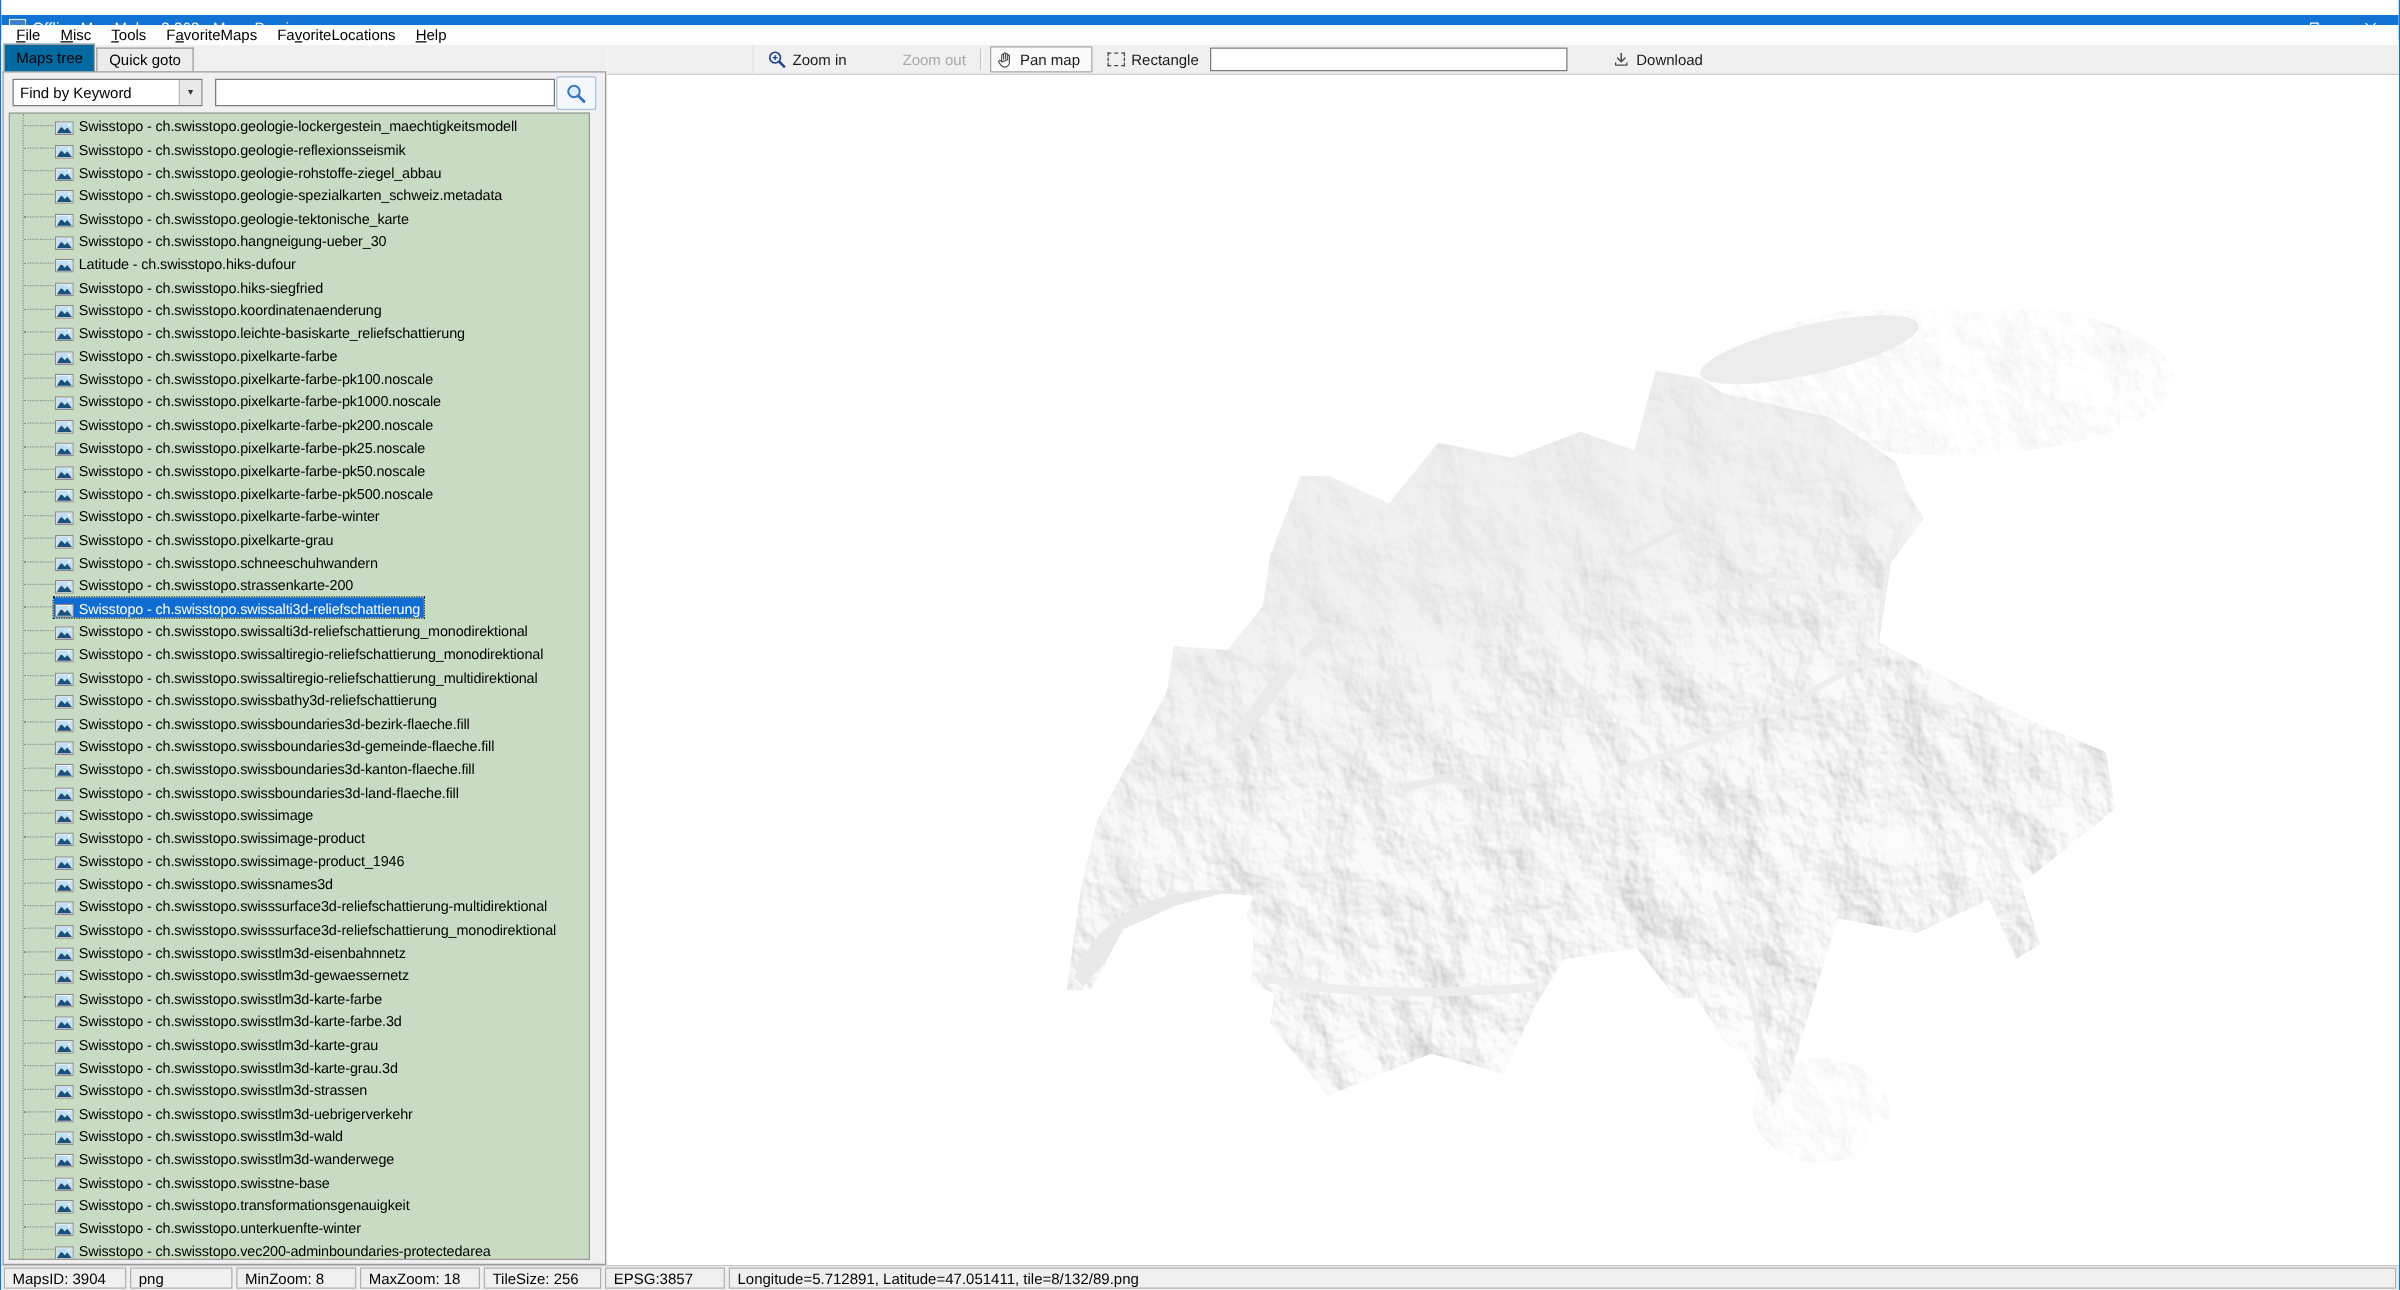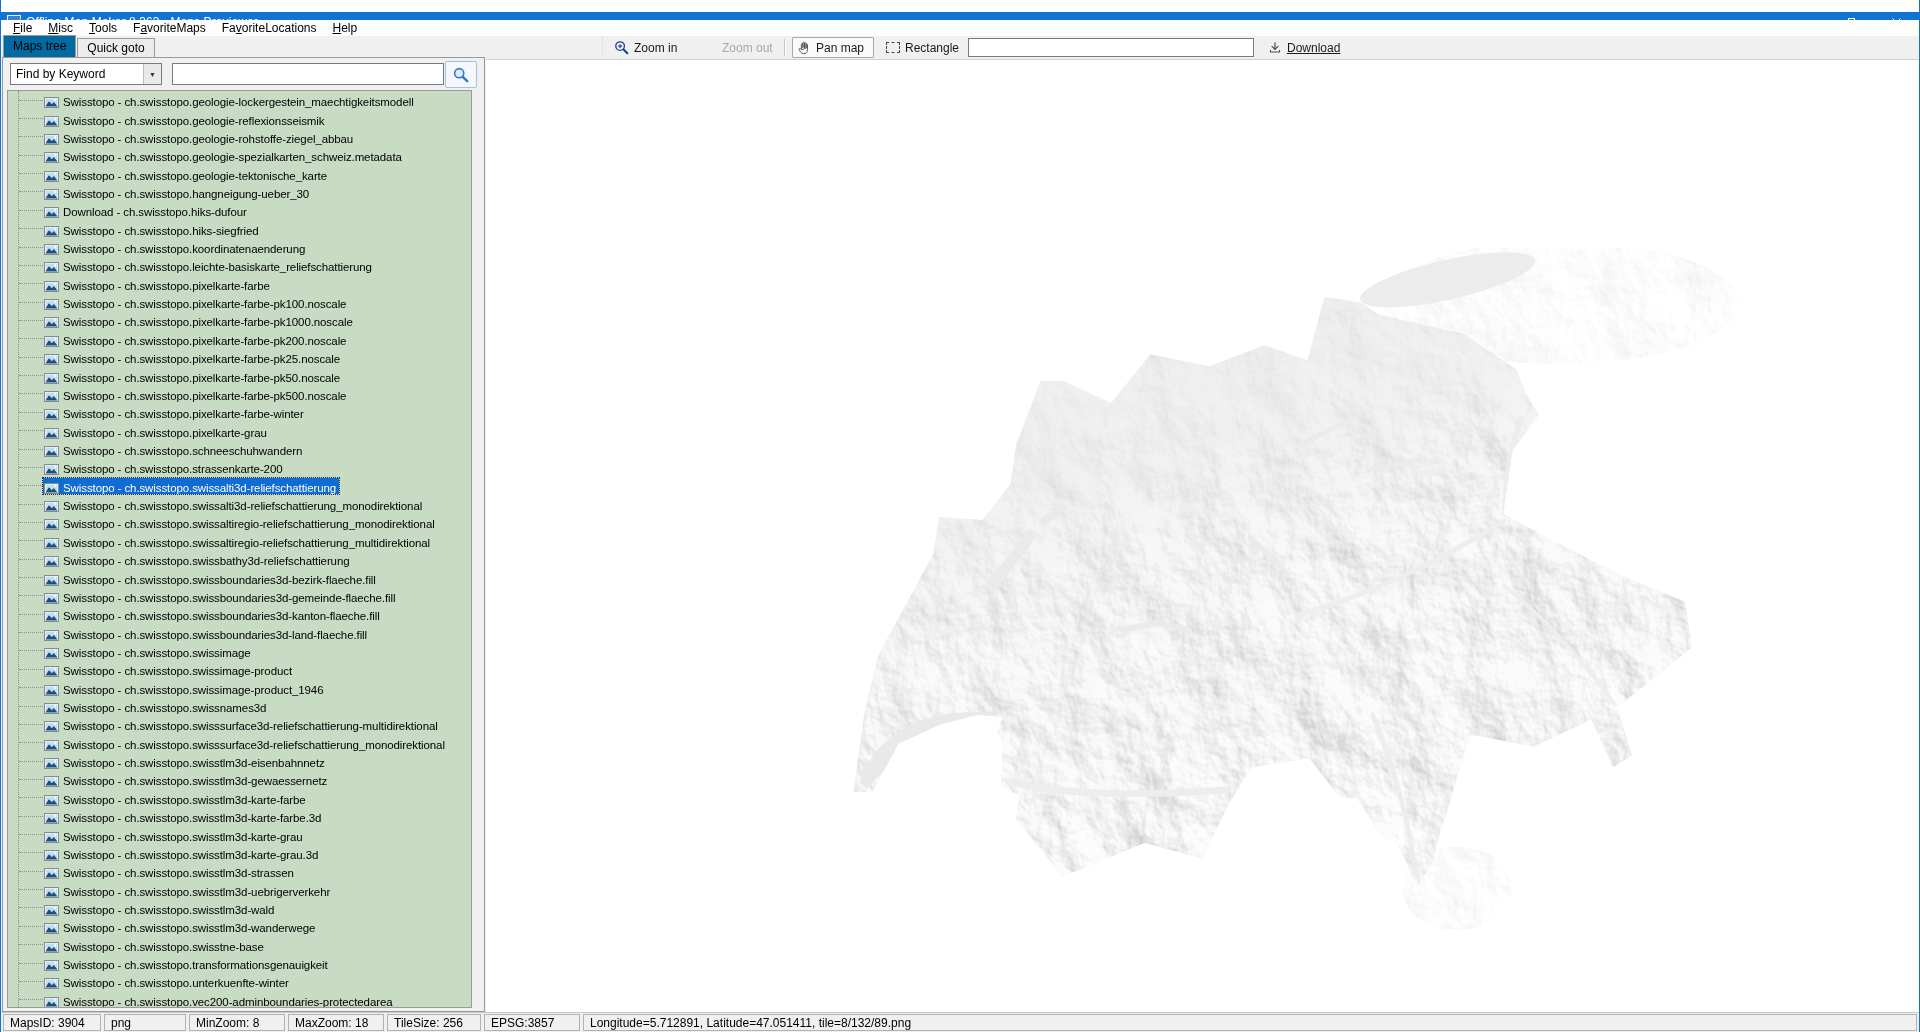--- a/index.html
+++ b/index.html
@@ -55,21 +55,21 @@
   .tb-btn.disabled{color:#a8a8a8;}
   .tb-btn.toggled{background:#fafafa;border:1px solid #a8a8a8;border-radius:1px;}
   #tb-separator{position:absolute;left:298px;top:3px;height:17px;border-left:1px solid #c6c6c6;
     border-right:1px solid #fff;}
   #tb-zoom-in{left:124px;}
   #tb-zoom-out{left:232px;}
   #tb-pan{left:306px;width:82px;box-sizing:border-box;}
   #tb-rect{left:396px;}
   #tb-input{position:absolute;left:482px;top:2px;width:286px;height:19px;border:1px solid #7a7a7a;
     background:#fff;box-sizing:border-box;font:12px "Liberation Sans",sans-serif;padding:0 4px;}
-  #tb-download{left:778px;text-decoration:underline;}
+  #tb-download{left:800px;}
   #map-area{position:absolute;left:0;top:24px;width:1435px;height:952px;background:#ffffff;overflow:hidden;}
   #ch-svg{position:absolute;left:313px;top:188px;width:940px;height:695px;}
   
   #statusbar{position:absolute;left:0;top:1012px;width:100%;height:20px;background:#f0f0f0;
     border-top:1px solid #c8c8c8;display:flex;align-items:stretch;padding:1px 2px;box-sizing:border-box;gap:3px;}
   .status-panel{border:1px solid #b1b1b1;background:#f0f0f0;display:flex;align-items:center;
     padding:0 6px;box-sizing:border-box;}
   .sp-mapsid{width:98px;}.sp-format{width:82px;}.sp-minzoom{width:96px;}.sp-maxzoom{width:96px;}
   .sp-tilesize{width:94px;}.sp-epsg{width:96px;}.sp-coords{flex:1;}
 </style>
@@ -217,21 +217,21 @@
           <div class="row">
     <span class="connector"></span>
     <span class="row-content">
       <svg width="15" height="11" viewBox="0 0 15 11">
         <rect x="0.5" y="0.5" width="14" height="10" fill="#ffffff" stroke="#8a8a8a"></rect>
         <rect x="1.5" y="1.5" width="12" height="8" fill="#bfe0f2"></rect>
         <path d="M1.5 9.5 L5 4 L7.8 7.2 L9.8 5 L13.5 9.5 Z" fill="#1e4f7a"></path>
         <path d="M4.4 4.9 L5 4 L5.6 4.9 Z" fill="#ffffff"></path>
         <circle cx="11.3" cy="3" r="0.9" fill="#ffffff"></circle>
       </svg>
-      <span class="row-label">Download - ch.swisstopo.hiks-dufour</span>
+      <span class="row-label">Latitude - ch.swisstopo.hiks-dufour</span>
     </span>
   </div>
           <div class="row">
     <span class="connector"></span>
     <span class="row-content">
       <svg width="15" height="11" viewBox="0 0 15 11">
         <rect x="0.5" y="0.5" width="14" height="10" fill="#ffffff" stroke="#8a8a8a"></rect>
         <rect x="1.5" y="1.5" width="12" height="8" fill="#bfe0f2"></rect>
         <path d="M1.5 9.5 L5 4 L7.8 7.2 L9.8 5 L13.5 9.5 Z" fill="#1e4f7a"></path>
         <path d="M4.4 4.9 L5 4 L5.6 4.9 Z" fill="#ffffff"></path>

